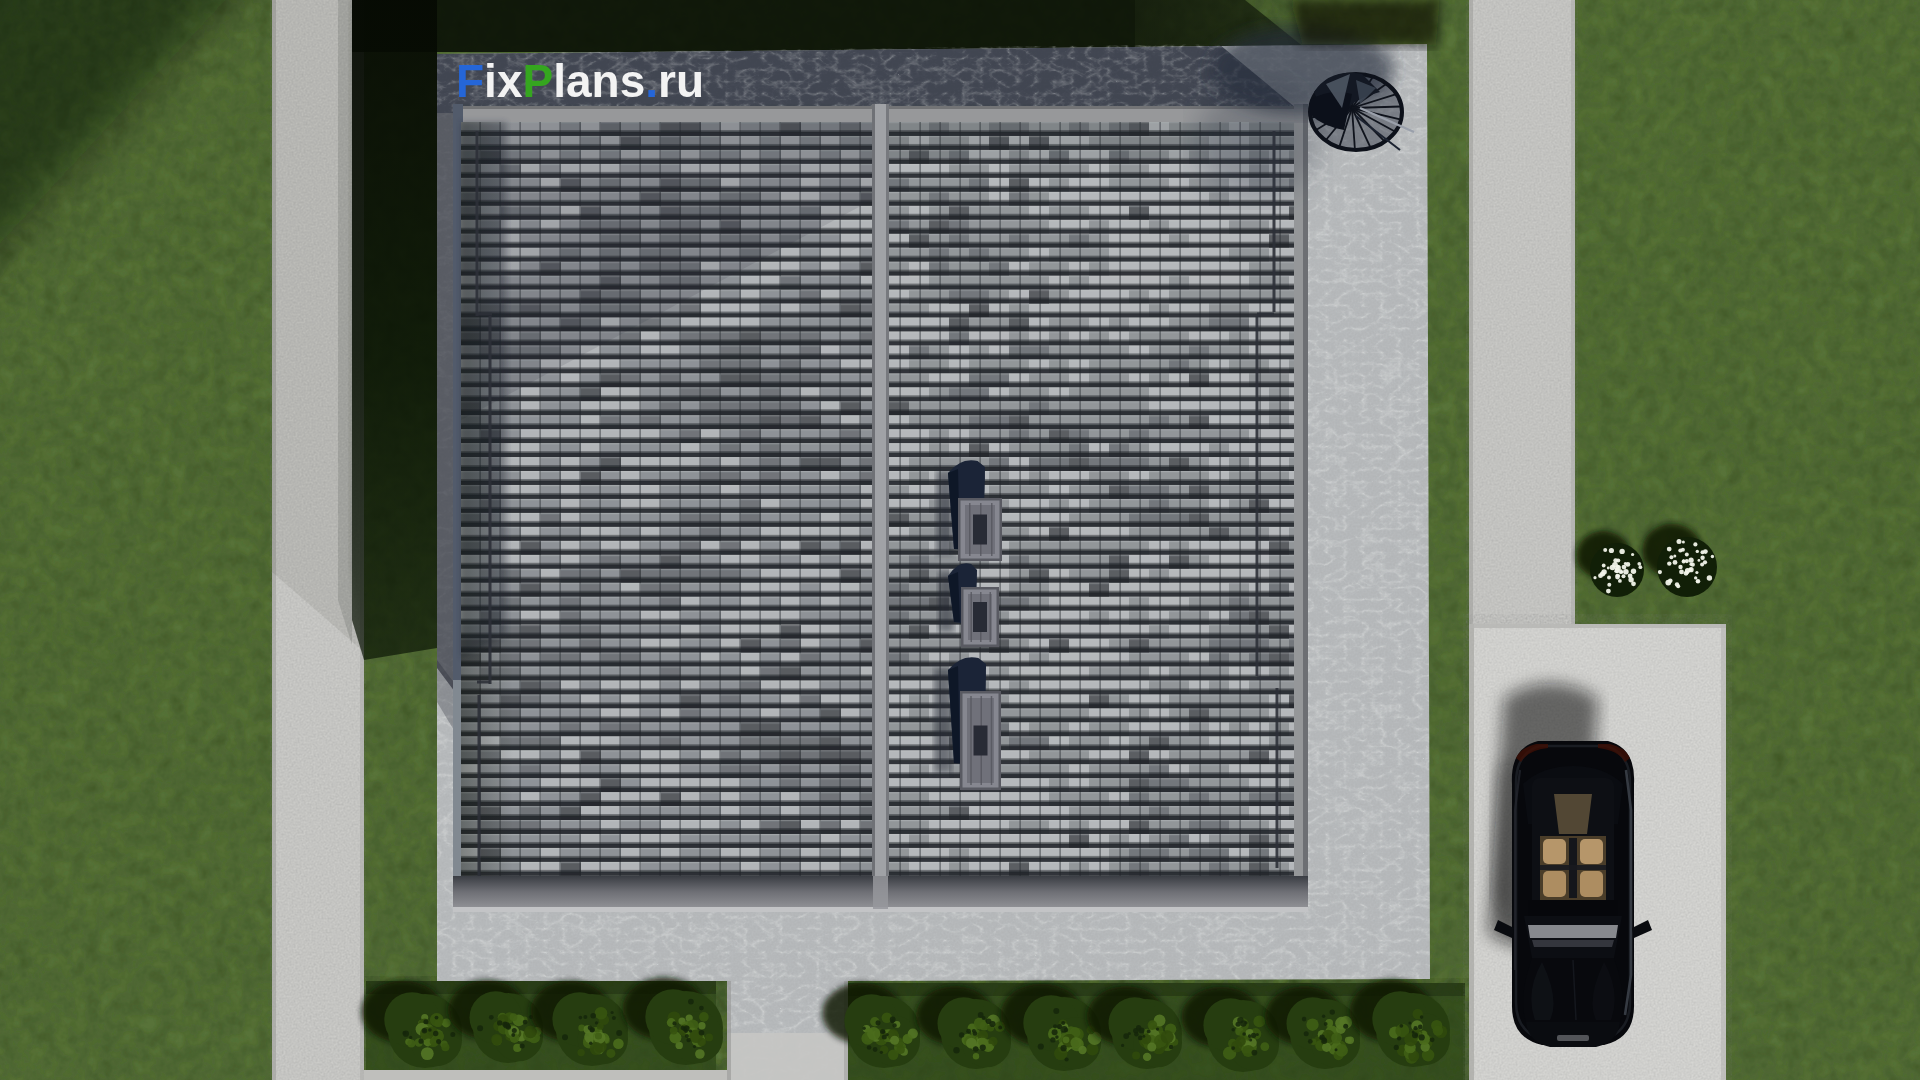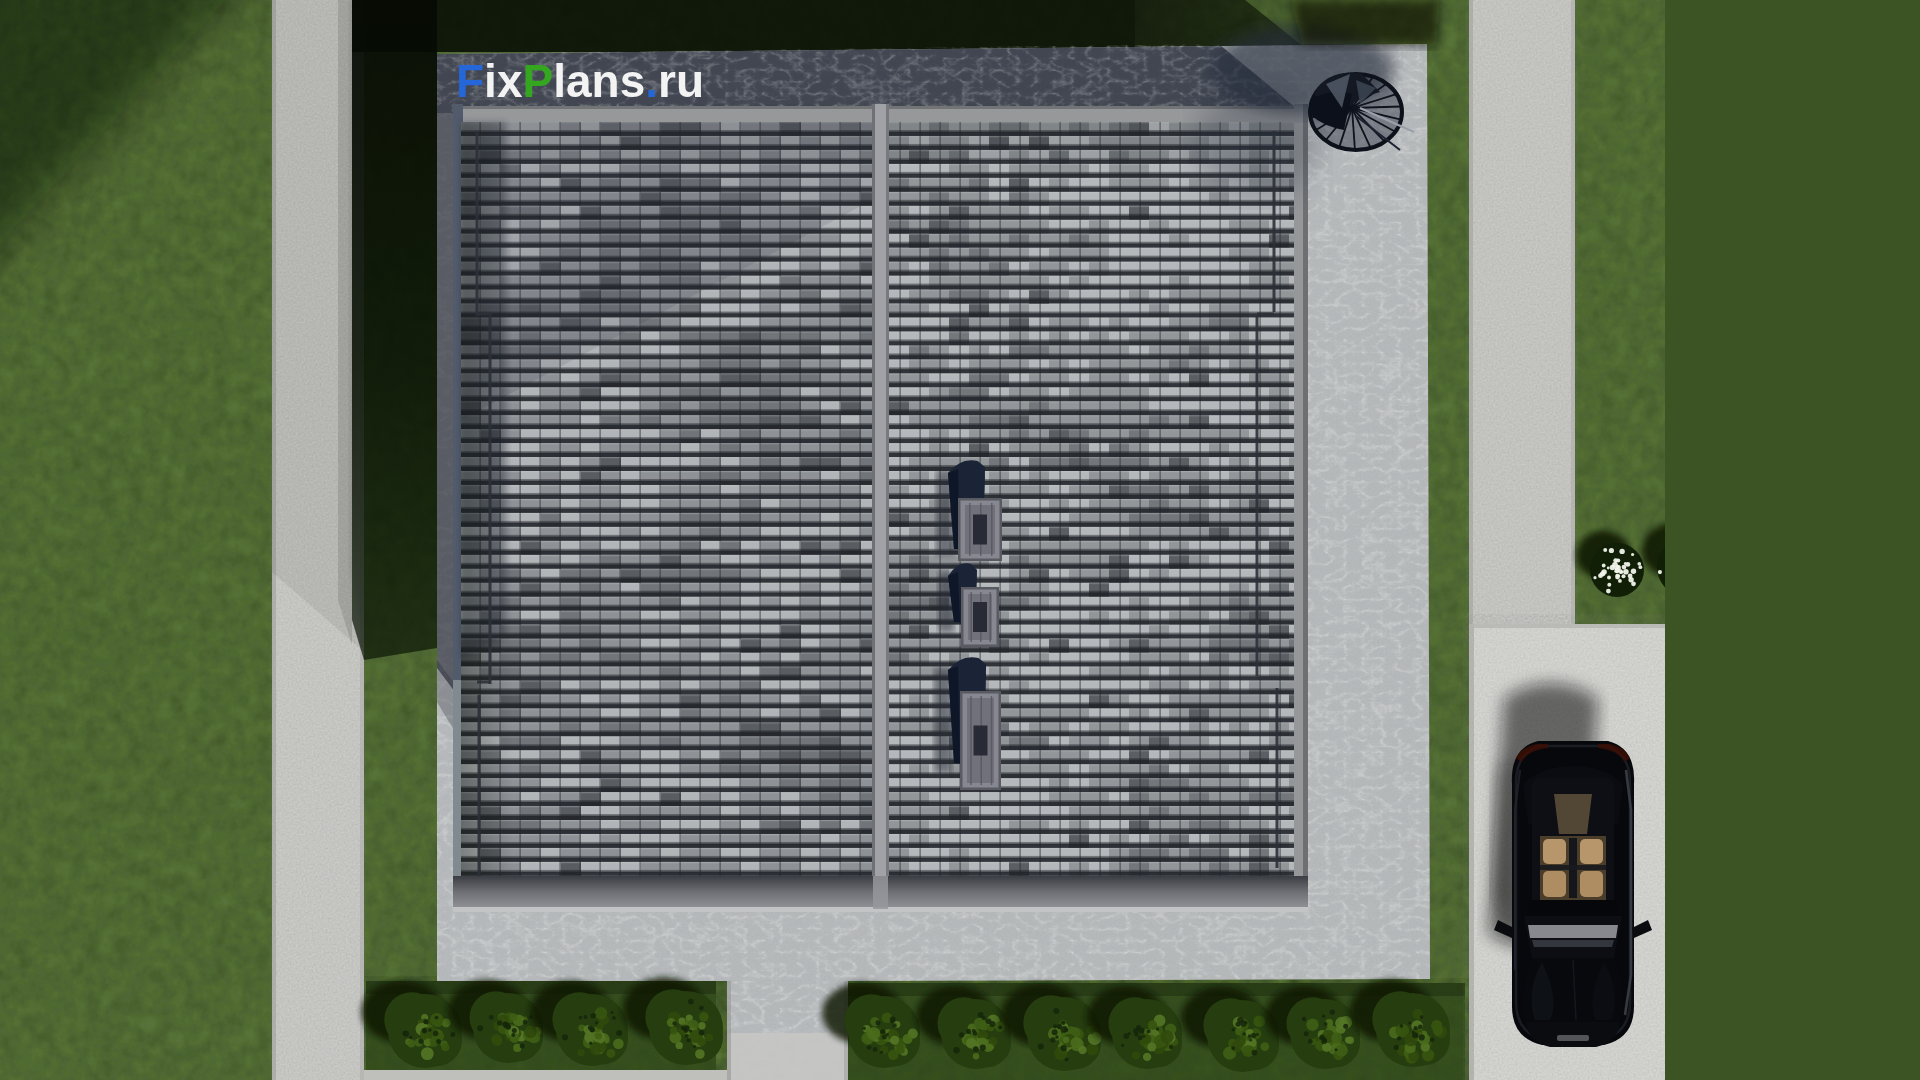--- a/index.html
+++ b/index.html
@@ -1,16 +1,16 @@
 <!DOCTYPE html>
 <html><head>
 <meta charset="utf-8">
 <style>
   html,body{margin:0;padding:0;background:#3c5423;}
-  .stage{position:relative;width:1665px;height:1080px;overflow:hidden;font-family:"Liberation Sans",sans-serif;}
+  .stage{position:relative;width:1920px;height:1080px;overflow:hidden;font-family:"Liberation Sans",sans-serif;}
 </style>
 </head>
 <body>
 <div class="stage">
 <svg width="1920" height="1080" viewBox="0 0 1920 1080">
 <defs>
   <filter id="grassN" x="-5%" y="-5%" width="110%" height="110%">
     <feTurbulence type="fractalNoise" baseFrequency="0.07 0.065" numOctaves="3" seed="4" result="t"></feTurbulence>
     <feColorMatrix in="t" type="matrix" values="0 0 0 0 0  0 0 0 0 0  0 0 0 0 0  0.55 0.55 0 0 -0.28" result="a"></feColorMatrix>
     <feFlood flood-color="#2a3c16" result="f"></feFlood>

